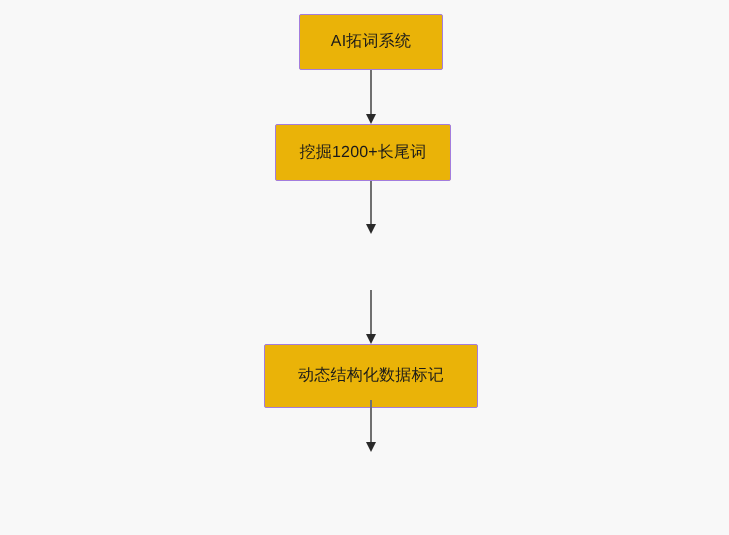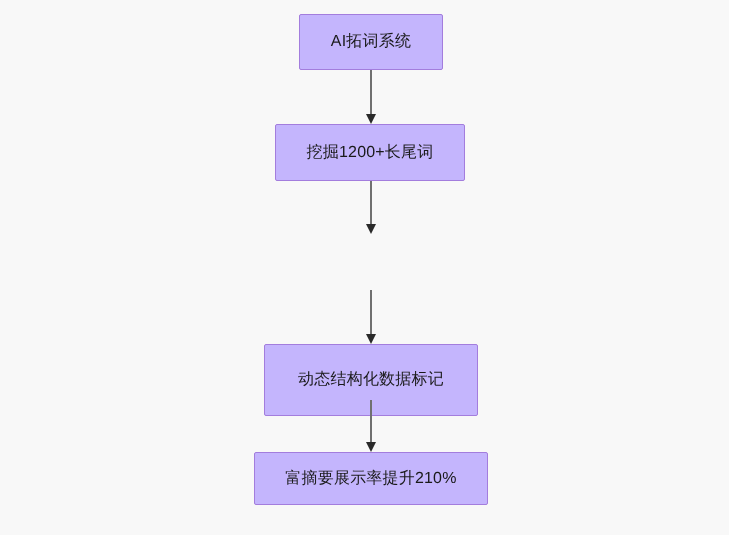--- a/index.html
+++ b/index.html
@@ -18,21 +18,21 @@
   #flowchart-canvas {
     position: relative;
     width: 729px;
     height: 535px;
   }
 
   
   .node {
     position: absolute;
     box-sizing: border-box;
-    background: #c4b5fd;
+    background: #eab308;
     border: 1.5px solid #a37ddd;
     border-radius: 2px;
     display: flex;
     align-items: center;
     justify-content: center;
     color: #1a1a1a;
     font-size: 16px;
     line-height: 1.2;
     letter-spacing: 0.2px;
     white-space: nowrap;
@@ -62,35 +62,32 @@
 
 <div id="flowchart-canvas">
 
   <div class="node" style="left:299px; top:14px; width:144px; height:56px;">
     <span class="node-label">AI拓词系统</span>
   </div>
 
   <div class="connector" style="left:370px; top:70px; height:44px;"></div>
   <div class="arrowhead" style="left:366px; top:114px;"></div>
 
-  <div class="node" style="left:275px; top:124px; width:190px; height:57px;">
+  <div class="node" style="left:275px; top:124px; width:176px; height:57px;">
     <span class="node-label">挖掘1200+长尾词</span>
   </div>
 
   <div class="connector" style="left:370px; top:181px; height:43px;"></div>
   <div class="arrowhead" style="left:366px; top:224px;"></div>
 
 
   <div class="connector" style="left:370px; top:290px; height:44px;"></div>
   <div class="arrowhead" style="left:366px; top:334px;"></div>
 
-  <div class="node" style="left:264px; top:344px; width:214px; height:72px;">
+  <div class="node" style="left:264px; top:344px; width:214px; height:64px;">
     <span class="node-label">动态结构化数据标记</span>
   </div>
 
   <div class="connector" style="left:370px; top:400px; height:42px;"></div>
   <div class="arrowhead" style="left:366px; top:442px;"></div>
 
-  <div class="node" style="left:254px; top:452px; width:234px; height:53px;">
-    <span class="node-label">富摘要展示率提升210%</span>
-  </div>
 
 </div>
 
 </body></html>

